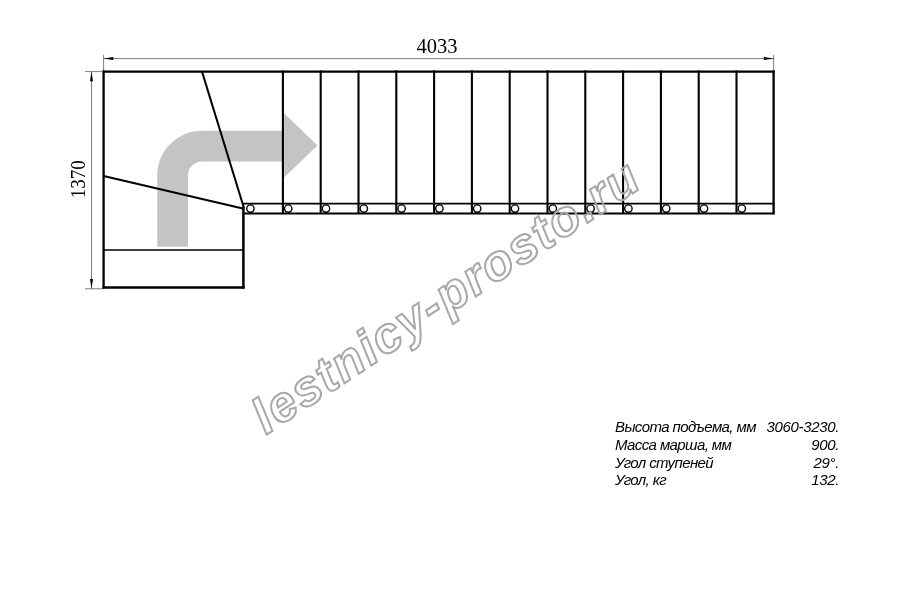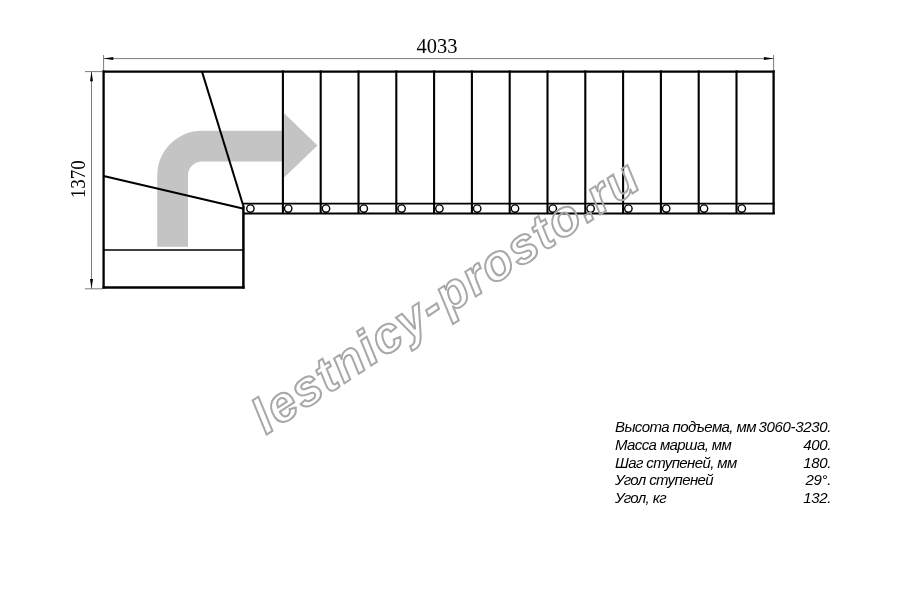--- a/index.html
+++ b/index.html
@@ -1,20 +1,20 @@
 <!DOCTYPE html>
 <html><head>
 <meta charset="utf-8">
 <style>
   html,body{margin:0;padding:0;background:#fff;width:900px;height:600px;overflow:hidden;}
   .page{position:relative;width:900px;height:600px;font-family:"Liberation Sans",sans-serif;}
   .specs{position:absolute;left:615px;top:418px;width:228px;font-style:italic;font-size:15px;letter-spacing:-0.35px;line-height:17.75px;color:#000;}
   .row{position:relative;height:17.75px;white-space:nowrap;}
   .row span:first-child{letter-spacing:-0.6px;}
-  .row .v{position:absolute;right:12px;top:0;}
+  .row .v{position:absolute;right:4px;top:0;}
 </style>
 </head>
 <body>
 <div class="page">
 <svg width="900" height="600" viewBox="0 0 900 600" style="position:absolute;left:0;top:0">
 
   <g fill="none" stroke="#c4c4c4">
     <path d="M 172.6 246.8 L 172.6 175.7 A 29.65 29.65 0 0 1 202.3 146.05 L 284.5 146.05" stroke-width="30.7"></path>
     <path d="M 284.1 113.3 L 284.1 177.4 L 317.5 145.4 Z" fill="#c4c4c4" stroke="none"></path>
   </g>
@@ -92,22 +92,21 @@
 
   <text x="0" y="0" transform="translate(84.5,179.25) rotate(-90)" text-anchor="middle" font-family="Liberation Serif, serif" font-size="21.5" textLength="38" lengthAdjust="spacingAndGlyphs" fill="#000">1370</text>
 
   <text transform="translate(455.1,310.3) rotate(-33.4)" text-anchor="middle" font-size="50" font-style="italic" font-weight="bold" letter-spacing="1.7" fill="none" stroke="#a8a8a8" stroke-width="2" font-family="Liberation Sans, sans-serif">lestnicy-prosto.ru</text>
 </svg>
 
 <div class="specs">
 
   <div class="row"><span>Высота подъема, мм</span><span class="v">3060-3230.</span></div>
 
-  <div class="row"><span>Масса марша, мм</span><span class="v">400.</span></div>
+  <div class="row"><span>Масса марша, мм</span><span class="v">900.</span></div>
 
-  <div class="row"><span>Шаг ступеней, мм</span><span class="v">180.</span></div>
 
 
   <div class="row"><span>Угол ступеней</span><span class="v">29°.</span></div>
 
   <div class="row"><span>Угол, кг</span><span class="v">132.</span></div>
 </div>
 </div>
 
 </body></html>

